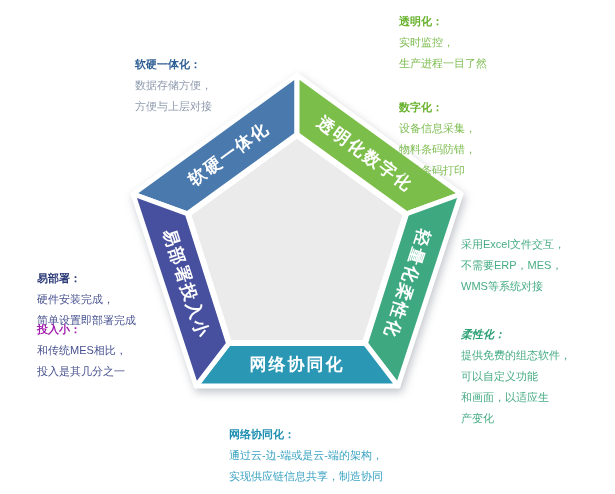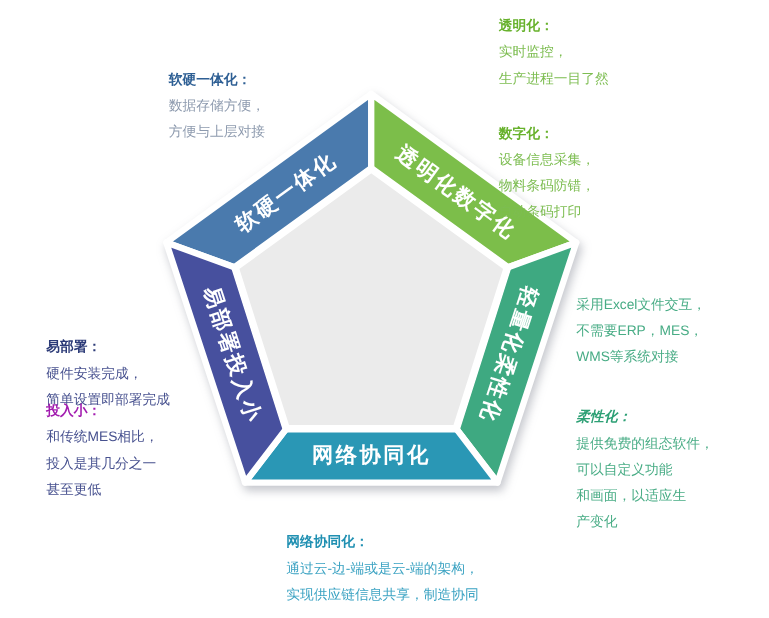--- a/index.html
+++ b/index.html
@@ -99,21 +99,20 @@
 
   <div class="note" style="left: 37px; top: 268px; color: rgb(71, 81, 143);">
     <div class="nh" style="color: rgb(43, 58, 119);">易部署：</div>
     <div class="nl">硬件安装完成，</div>
     <div class="nl">简单设置即部署完成</div>
   </div>
   <div class="note" style="left: 37px; top: 319px; color: rgb(71, 81, 143);">
     <div class="nh" style="color: #a21caf;">投入小：</div>
     <div class="nl">和传统MES相比，</div>
     <div class="nl">投入是其几分之一</div>
-    <div class="nl">甚至更低</div>
   </div>
 
   <div class="note" style="left: 229px; top: 424px; color: rgb(58, 162, 194);">
     <div class="nh" style="color: rgb(32, 144, 178);">网络协同化：</div>
     <div class="nl">通过云-边-端或是云-端的架构，</div>
     <div class="nl">实现供应链信息共享，制造协同</div>
   </div>
 
 </div>
 

